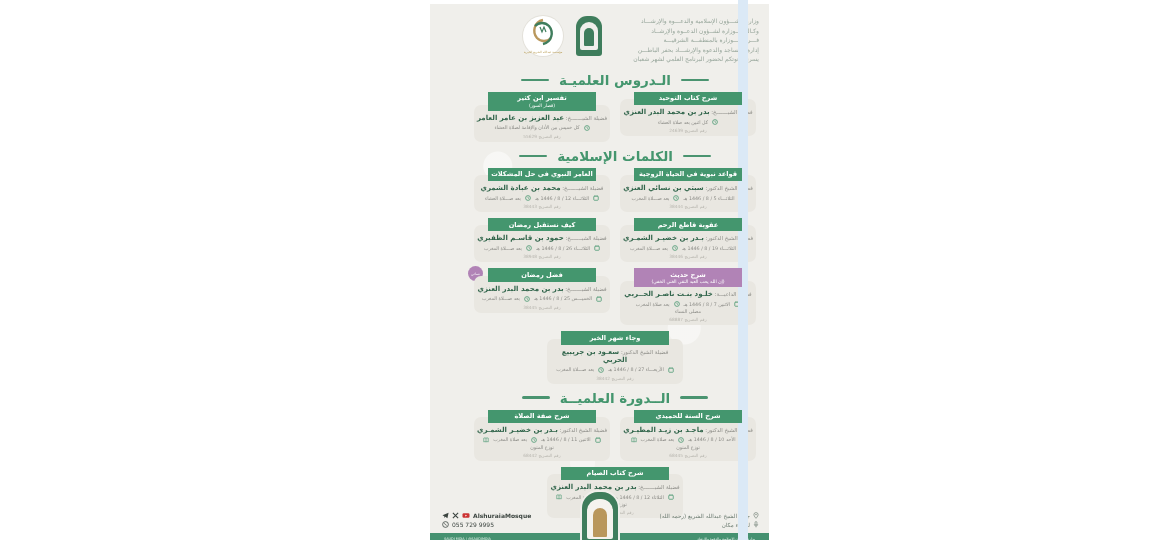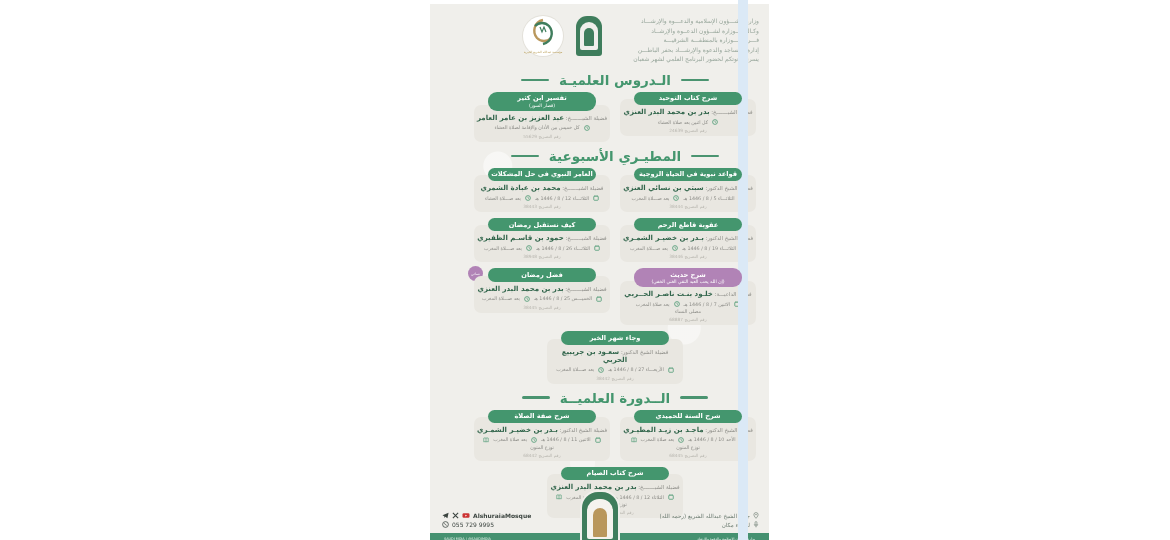--- a/index.html
+++ b/index.html
@@ -18,21 +18,21 @@
   .found-logo{width:40px;height:40px;border-radius:50%;background:#fff;position:relative;flex:0 0 auto;margin-right:6px;box-shadow:0 0 0 1px #e3e1da;}
   .found-logo svg{position:absolute;left:4px;top:2px;}
   .found-label{position:absolute;bottom:2px;left:0;right:0;text-align:center;font-size:3px;color:#b79a4e;}
   
   .sec-title-row{display:flex;align-items:center;justify-content:center;gap:10px;margin:6px 0 4px;}
   .dash{width:28px;height:2.5px;background:#4a9470;border-radius:2px;}
   .sec-title{color:#44966e;font-weight:bold;font-size:13.5px;}
   
   .cards-row{display:flex;justify-content:center;gap:10px;margin:2px 12px 6px;}
   .card{width:136px;position:relative;}
-  .pill{position:relative;z-index:2;margin:0 14px;background:#44966e;color:#fff;border-radius:9px;padding:2.5px 3px;font-size:6.6px;font-weight:bold;text-align:center;line-height:1.25;}
+  .pill{position:relative;z-index:2;margin:0 14px;background:#44966e;color:#fff;border-radius:0;padding:2.5px 3px;font-size:6.6px;font-weight:bold;text-align:center;line-height:1.25;}
   .pill.purple{background:#b183b6;}
   .pill-sub{font-size:4.6px;font-weight:normal;}
   .card-body{background:#e9e7e1;border-radius:7px;margin-top:-6px;padding:9px 3px 3px;text-align:center;}
   .who{font-size:5.4px;color:#8d8d88;}
   .who .name{font-size:7px;font-weight:bold;color:#31654b;}
   .sched{font-size:4.8px;color:#8d8d88;display:flex;flex-wrap:wrap;justify-content:center;align-items:center;gap:2px 4px;margin-top:3px;}
   .sched .ic{display:inline-flex;color:#44966e;}
   .permit{font-size:4.3px;color:#b9b7b0;margin-top:3px;}
   .badge{position:absolute;left:-152px;top:-2px;width:15px;height:15px;border-radius:50%;background:#b183b6;color:#fff;font-size:3.4px;display:flex;align-items:center;justify-content:center;}
   .purple-wrap{position:relative;}
@@ -114,21 +114,21 @@
               </span>
             <span>كل خميس بين الأذان والإقامة لصلاة العشاء</span>
           </div>
           <div class="permit">رقم التصريح 55629</div>
         </div>
       </div>
     </div>
 
     <div class="sec-title-row">
       <div class="dash"></div>
-      <div class="sec-title">المطيـري الأسبوعية</div>
+      <div class="sec-title">الكلمات الإسلامية</div>
       <div class="dash"></div>
     </div>
     <div class="cards-row">
       <div class="card">
         <div class="pill">
             <div>قواعد نبوية في الحياة الزوجية</div>
           </div>
         <div class="card-body">
           <div class="who"><span>فضيلة الشيخ الدكتور:</span> <span class="name">سبتي بن نسائي العنزي</span></div>
           <div class="sched">

